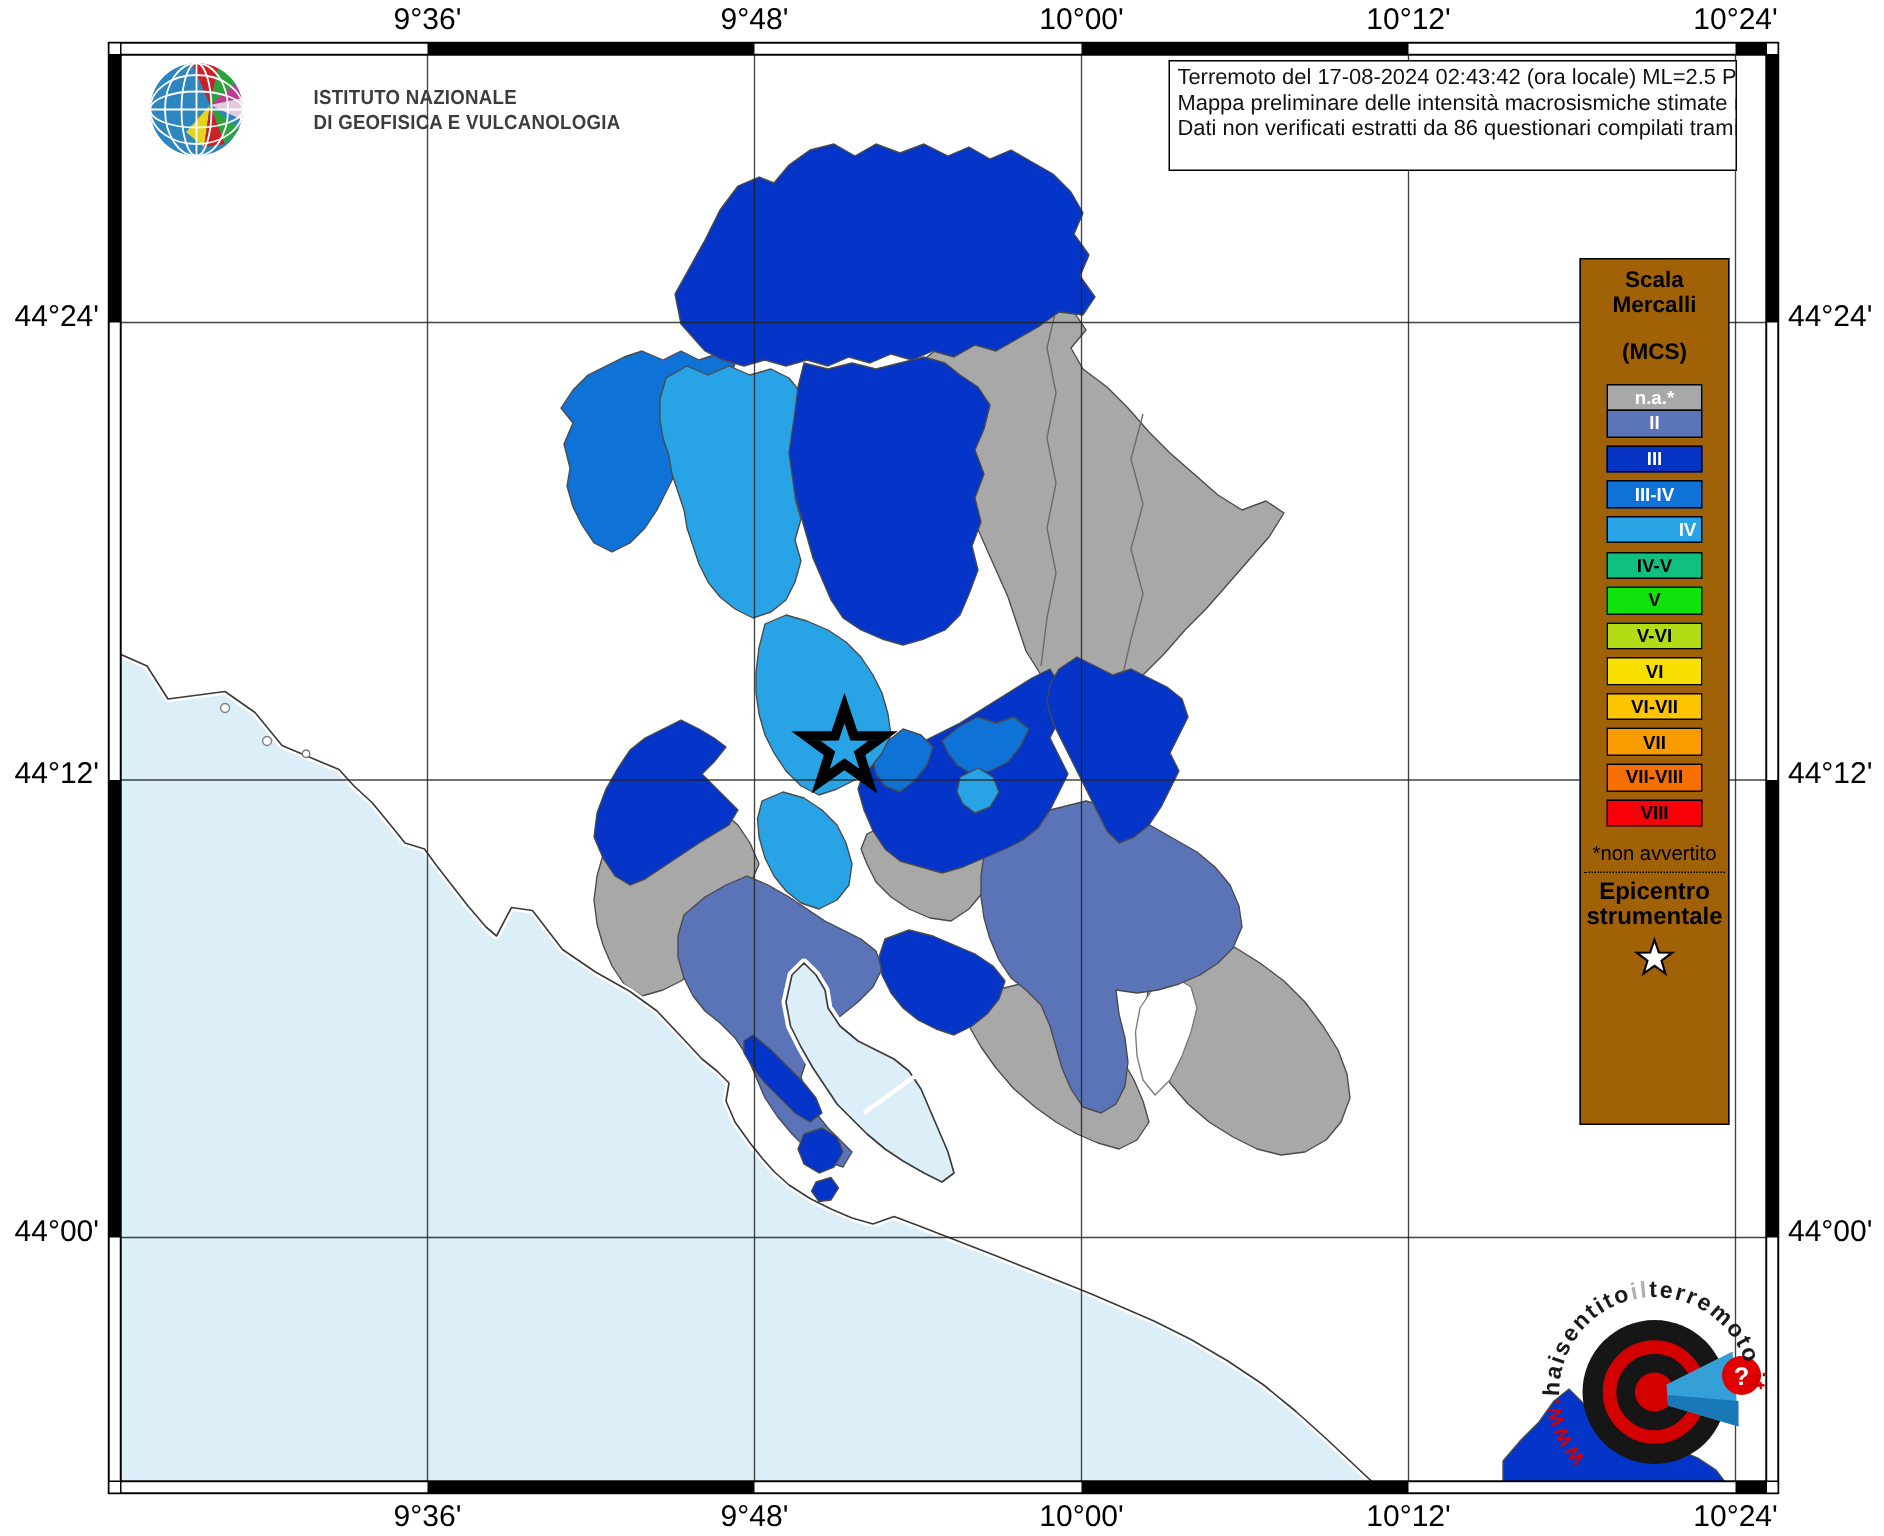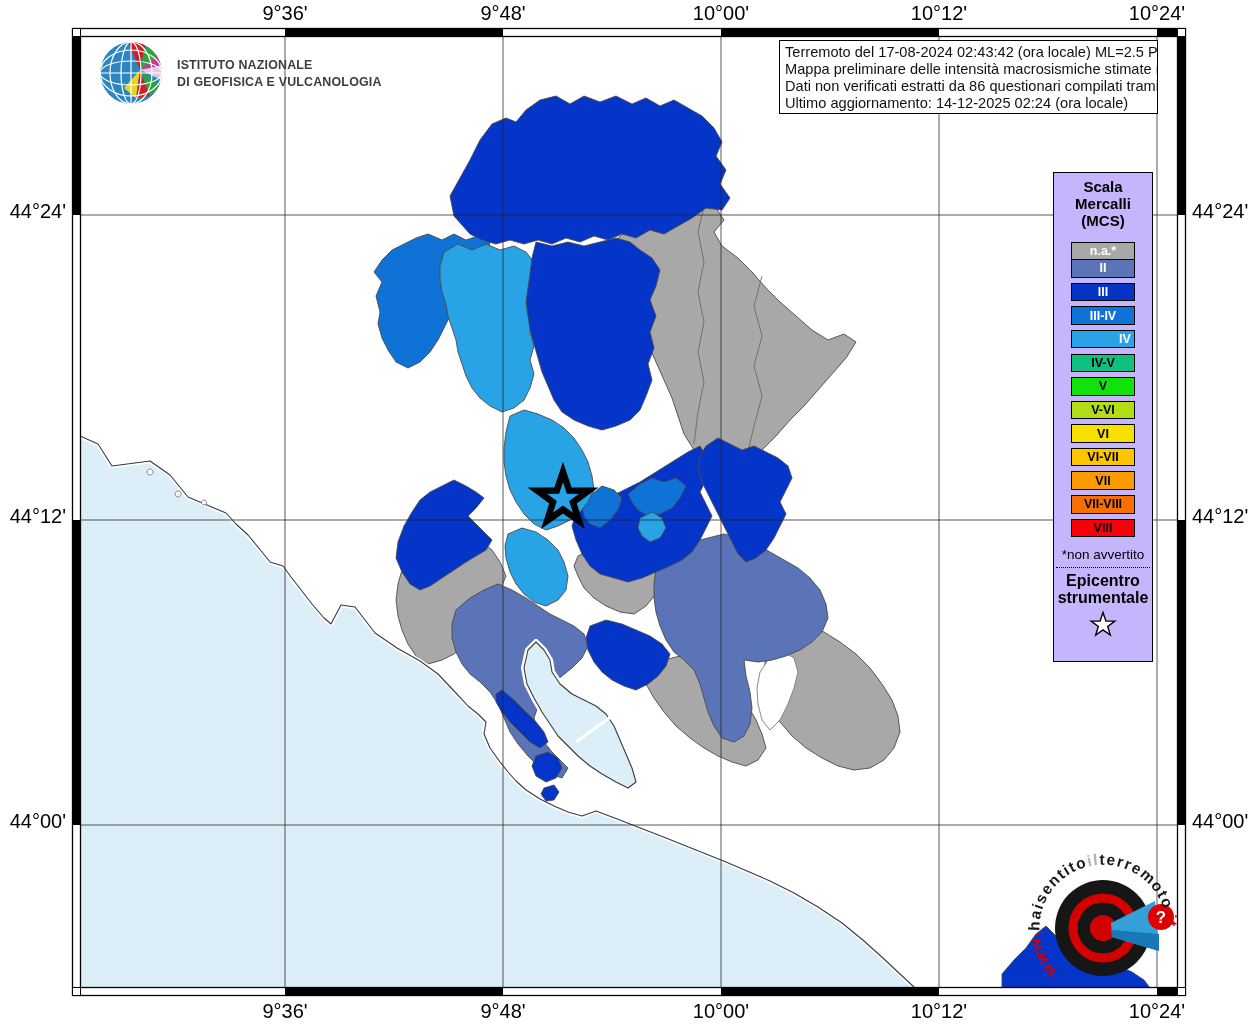--- a/index.html
+++ b/index.html
@@ -8,25 +8,25 @@
   #map-svg{position:absolute;left:0;top:0;z-index:1;}
   .axis-label{position:absolute;z-index:3;font-size:20px;color:#000;white-space:nowrap;}
   .axis-top,.axis-bottom{transform:translateX(-50%);}
   .axis-left{text-align:right;width:66px;left:0;}
   .axis-right{left:1192px;text-align:left;}
   
   #info-box{position:absolute;left:779px;top:40px;width:379px;height:74px;background:#fff;
     border:1.3px solid #000;z-index:4;padding:3px 5px;box-sizing:border-box;overflow:hidden;}
   #info-box .line{font-size:14.6px;line-height:17px;color:#111;white-space:nowrap;}
   
-  #ingv{position:absolute;left:98px;top:40px;z-index:4;display:flex;align-items:center;}
+  #ingv{position:absolute;left:98px;top:40px;z-index:4;display:flex;align-items:center;gap:32px;}
   #ingv-text{margin-left:9px;color:#3d3d3d;font-size:13.5px;font-weight:bold;
     letter-spacing:.2px;transform:scaleX(.92);transform-origin:left center;line-height:17px;}
   
-  #legend{position:absolute;left:1053px;top:172px;width:100px;height:490px;background:#c4b5fd;
+  #legend{position:absolute;left:1053px;top:172px;width:100px;height:578px;background:#a16207;
     border:1.3px solid #000;z-index:4;box-sizing:border-box;text-align:center;}
   #legend .title{font-weight:bold;font-size:15px;line-height:17px;margin-top:5px;}
   #legend-items{margin-top:4px;}
   .lg-item{height:23.6px;display:flex;align-items:center;justify-content:center;}
   .lg-swatch{width:64px;height:18.5px;border:1px solid #000;display:flex;align-items:center;
     justify-content:center;font-weight:bold;font-size:12.5px;box-sizing:border-box;}
   #legend .footnote{font-size:13.5px;margin-top:7px;}
   #legend .dotline{border-top:1.6px dotted #000;margin:5px 2px 4px 2px;}
   #legend .epi{font-weight:bold;font-size:16px;line-height:17px;}
   #legend-star-svg{display:block;margin:3px auto 0 auto;}
@@ -177,27 +177,26 @@
   <div id="ingv-text">
     <div>ISTITUTO NAZIONALE</div>
     <div>DI GEOFISICA E VULCANOLOGIA</div>
   </div>
 </div>
 
 <div id="info-box">
   <div class="line">Terremoto del 17-08-2024 02:43:42 (ora locale) ML=2.5 Prof=13 km</div>
   <div class="line">Mappa preliminare delle intensità macrosismiche stimate nei comuni</div>
   <div class="line">Dati non verificati estratti da 86 questionari compilati tramite Internet.</div>
-  <div class="line">Ultimo aggiornamento: 14-12-2025 02:24 (ora locale)</div>
 </div>
 
 <div id="legend">
   <div class="title">Scala</div>
   <div class="title" style="margin-top:0">Mercalli</div>
-  <div class="title" style="margin-top:0">(MCS)</div>
+  <div class="title" style="margin-top:14px">(MCS)</div>
   <div id="legend-items">
         <div class="lg-item">
           <div class="lg-swatch" style="background: rgb(168, 168, 168); color: rgb(255, 255, 255); margin-top: 12px;">n.a.*</div>
         </div>
         <div class="lg-item">
           <div class="lg-swatch" style="background: rgb(91, 115, 183); color: rgb(255, 255, 255);">II</div>
         </div>
         <div class="lg-item">
           <div class="lg-swatch" style="background: rgb(5, 52, 196); color: rgb(255, 255, 255);">III</div>
         </div>

